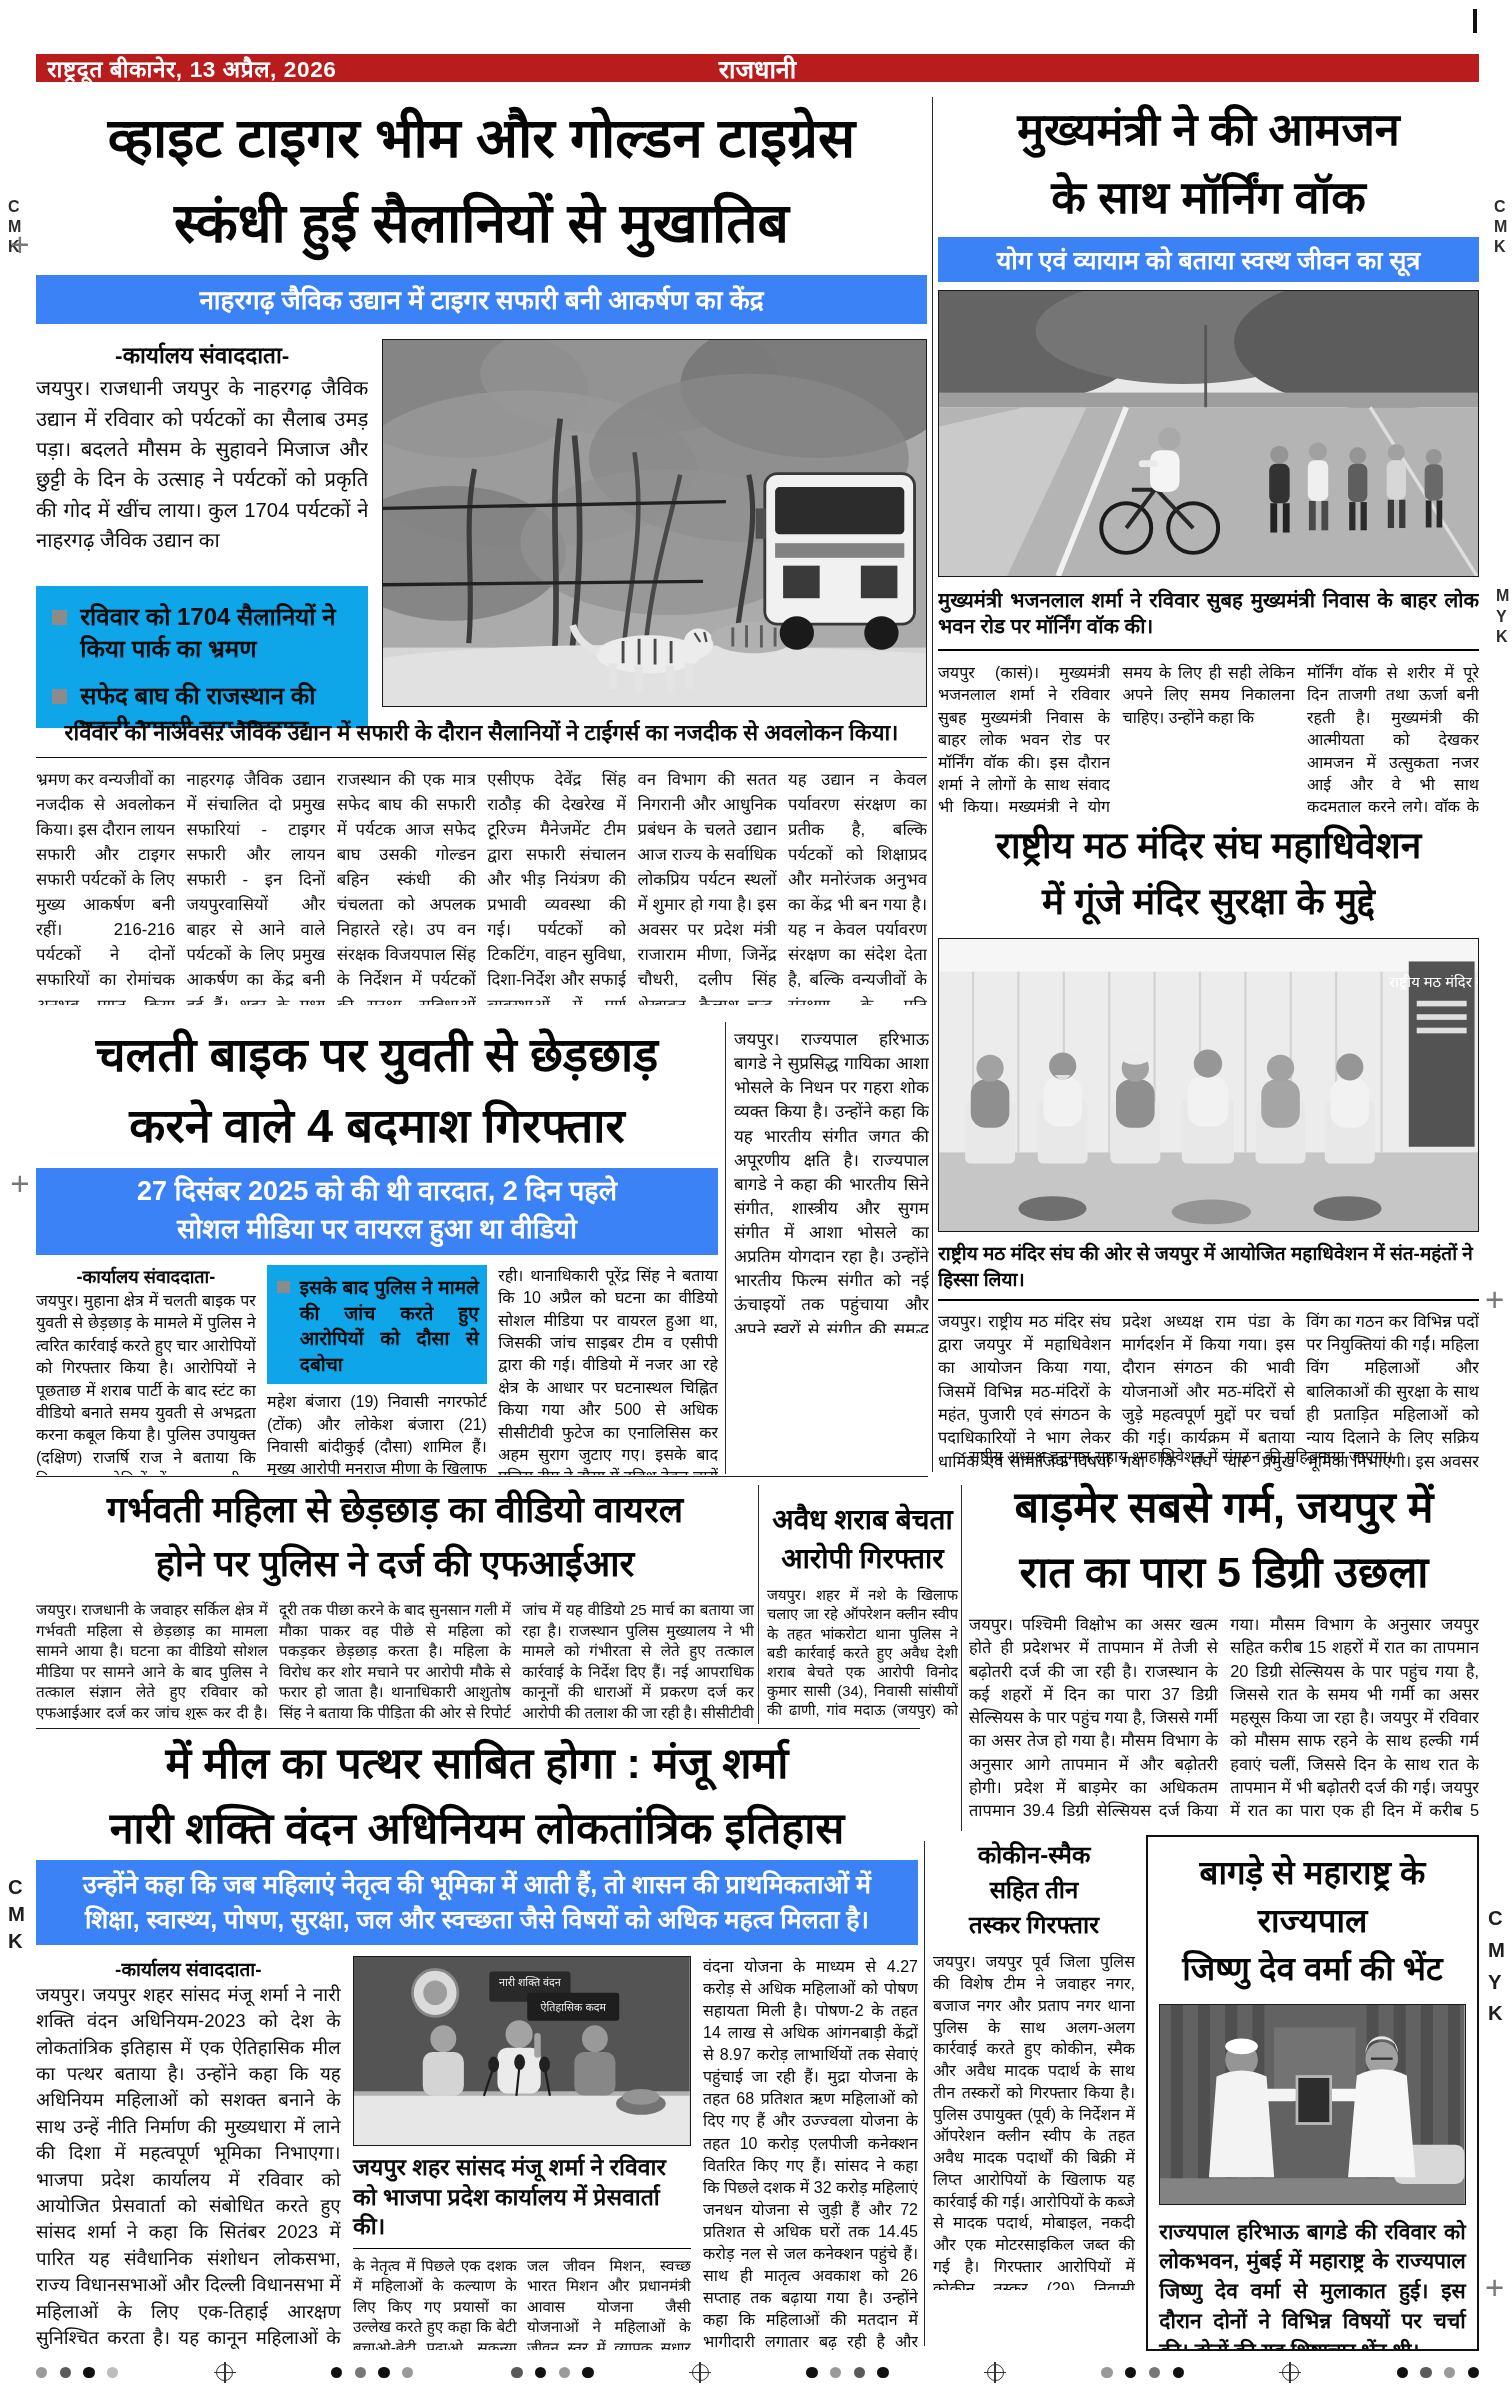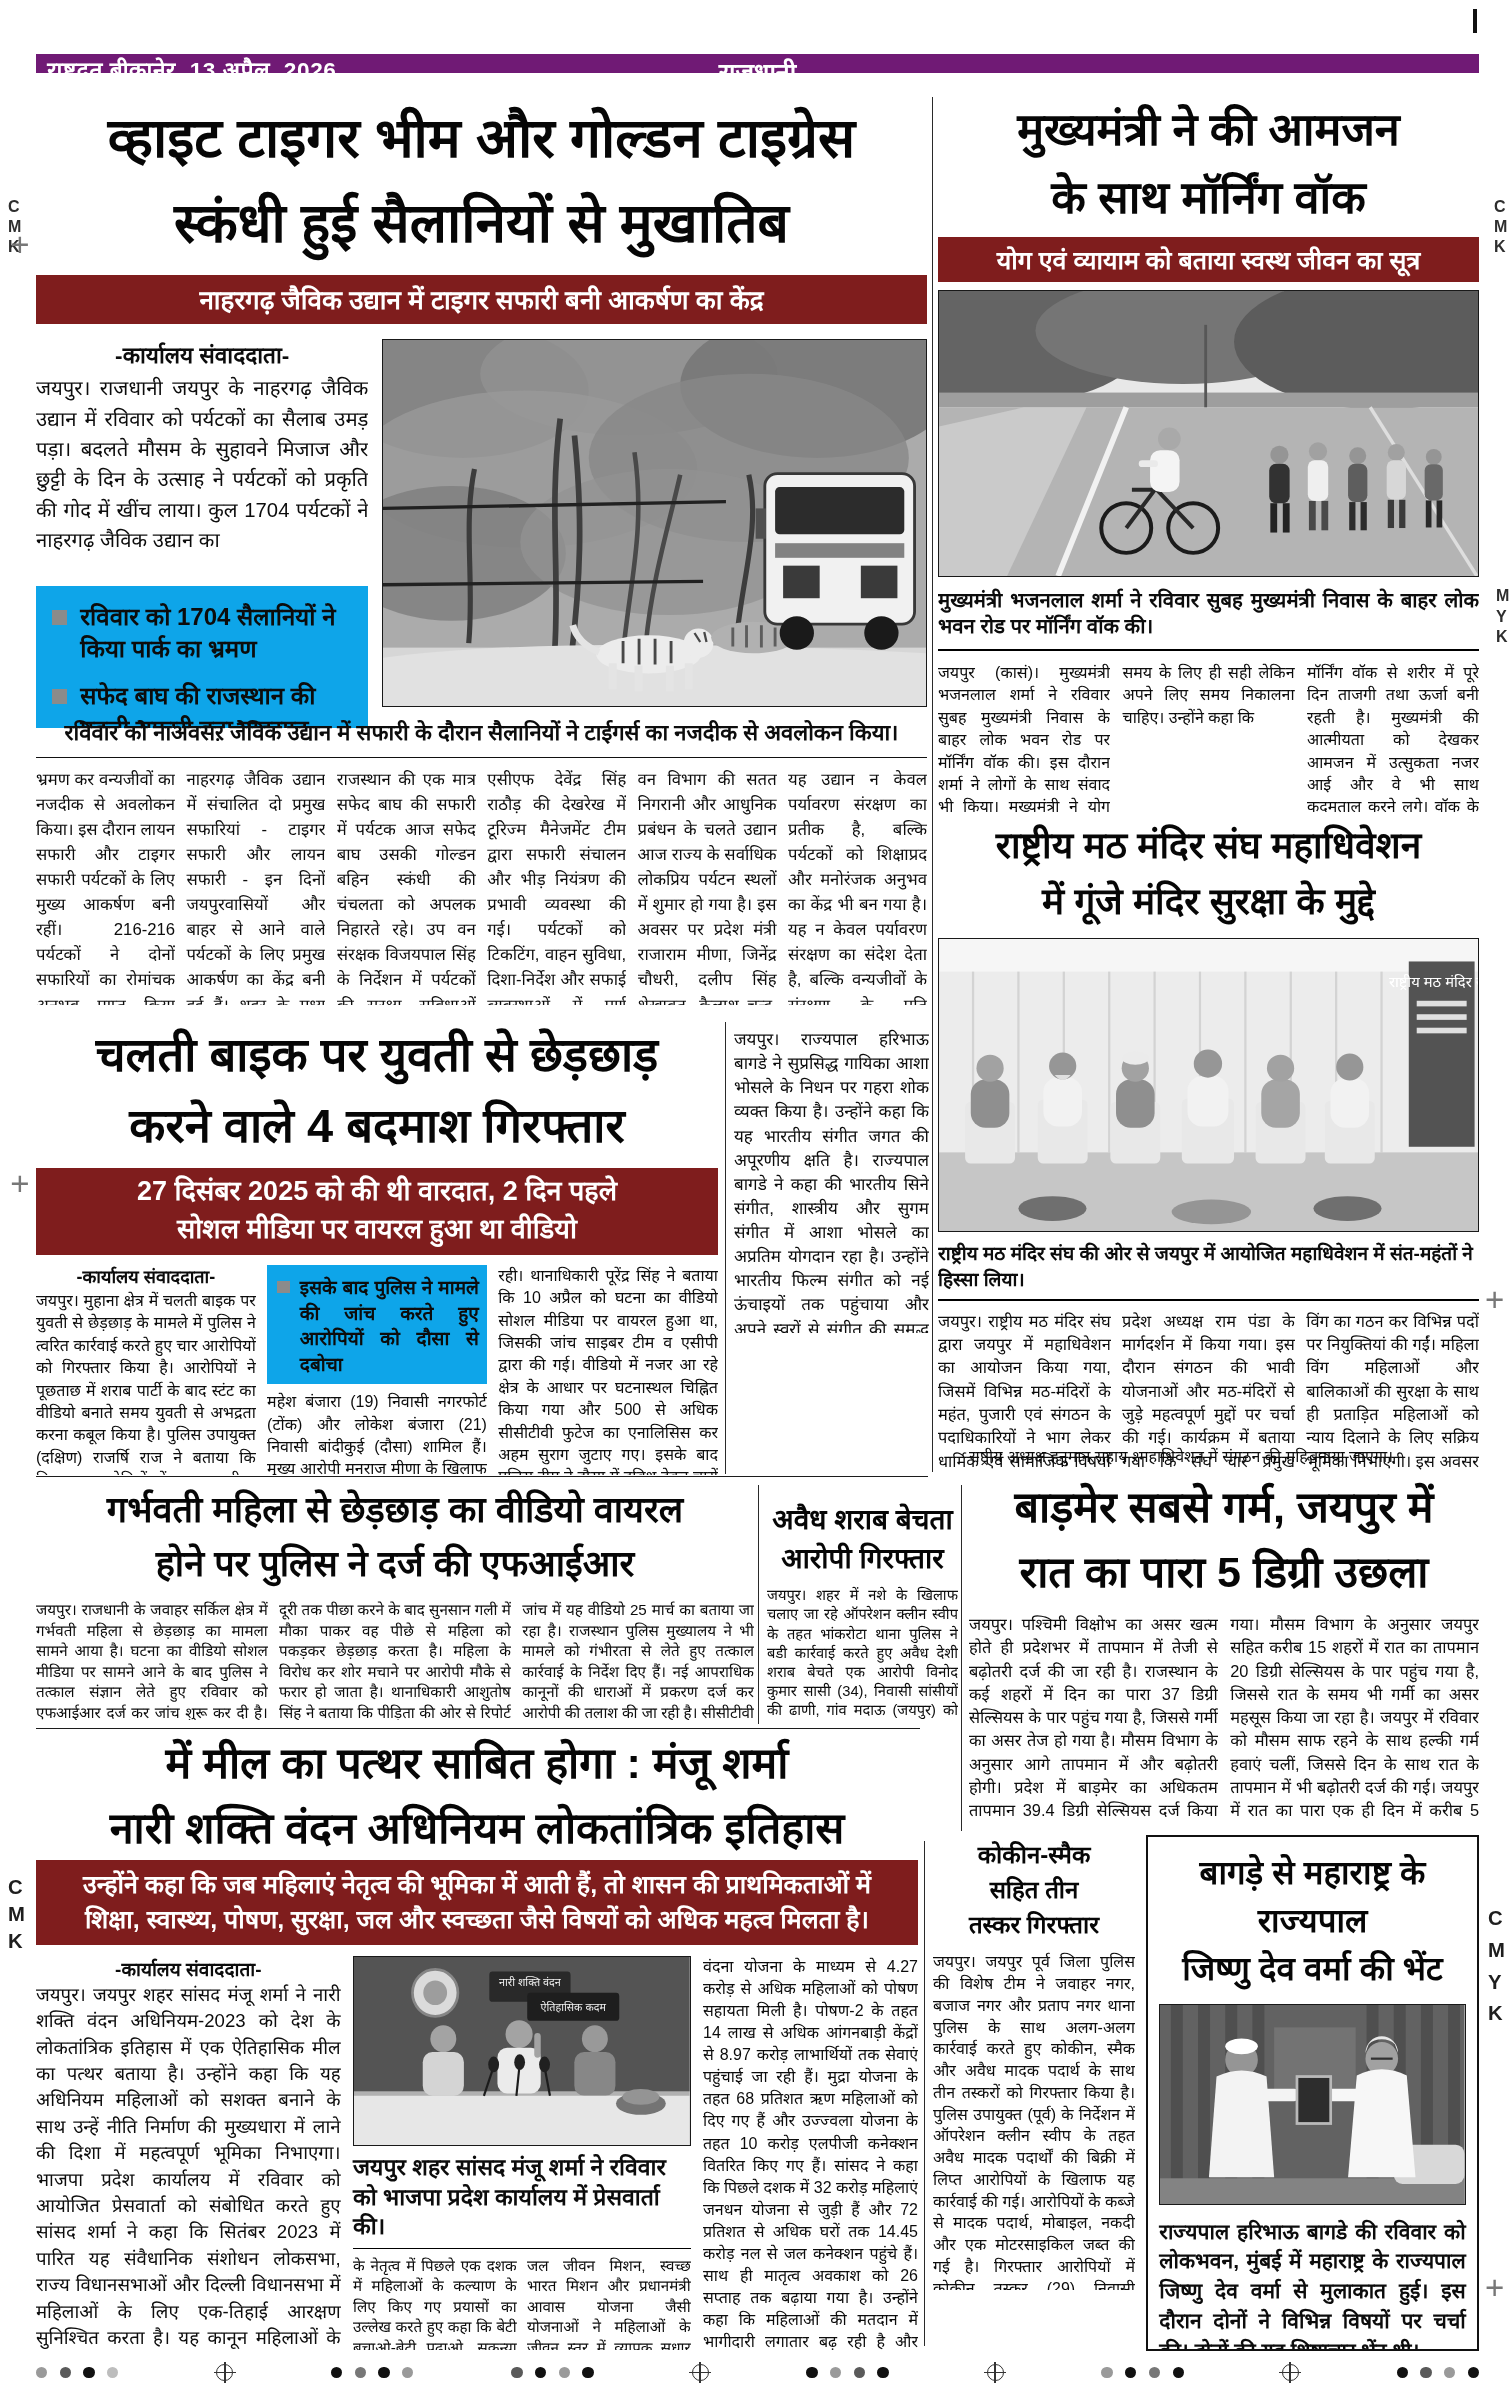--- a/index.html
+++ b/index.html
@@ -1,28 +1,28 @@
 <!DOCTYPE html>
 <html style="font-size:9px"><head>
 <meta charset="utf-8">
 <style>
   * { margin:0; padding:0; box-sizing:border-box; }
   body { background:#fff; font-family:"Liberation Sans","DejaVu Sans",sans-serif; }
   .page { position:relative; width:1512px; height:2401px; background:#fff; color:#0c0c0c; overflow:hidden; }
 
   
-  .masthead { position:absolute; left:36px; top:54px; width:1443px; height:19px;
-              background:#701a75; color:#fff; display:flex; align-items:flex-start; }
+  .masthead { position:absolute; left:36px; top:54px; width:1443px; height:28px;
+              background:#b91c1c; color:#fff; display:flex; align-items:center; }
   .masthead .mh-left { font-size:22.6px; font-weight:bold; padding-left:11.3px; letter-spacing:0.6px; }
   .masthead .mh-section { position:absolute; left:50%; transform:translateX(-50%); font-size:25px; font-weight:bold; }
   .page-tick { position:absolute; right:35px; top:9px; width:4.5px; height:24px; background:#111; }
 
   
   .headline { font-weight:bold; text-align:center; color:#060606; }
-  .subbar { background:#7f1d1d; color:#fff; font-weight:bold; text-align:center; }
+  .subbar { background:#3b82f6; color:#fff; font-weight:bold; text-align:center; }
   .byline { font-weight:bold; text-align:center; }
   .just { text-align:justify; }
   .photo { border:1.7px solid #1b1b1b; background:#cfcfcb; filter:grayscale(1) contrast(1.02); overflow:hidden; }
   .photo svg { display:block; width:100%; height:100%; }
   .caption { font-weight:bold; }
   .cols { display:flex; }
   .col { flex:1; overflow:hidden; }
   .graybox { background:#0ea5e9; }
   .bullet { display:flex; }
   .sq { flex:none; background:#8b8b8b; }

